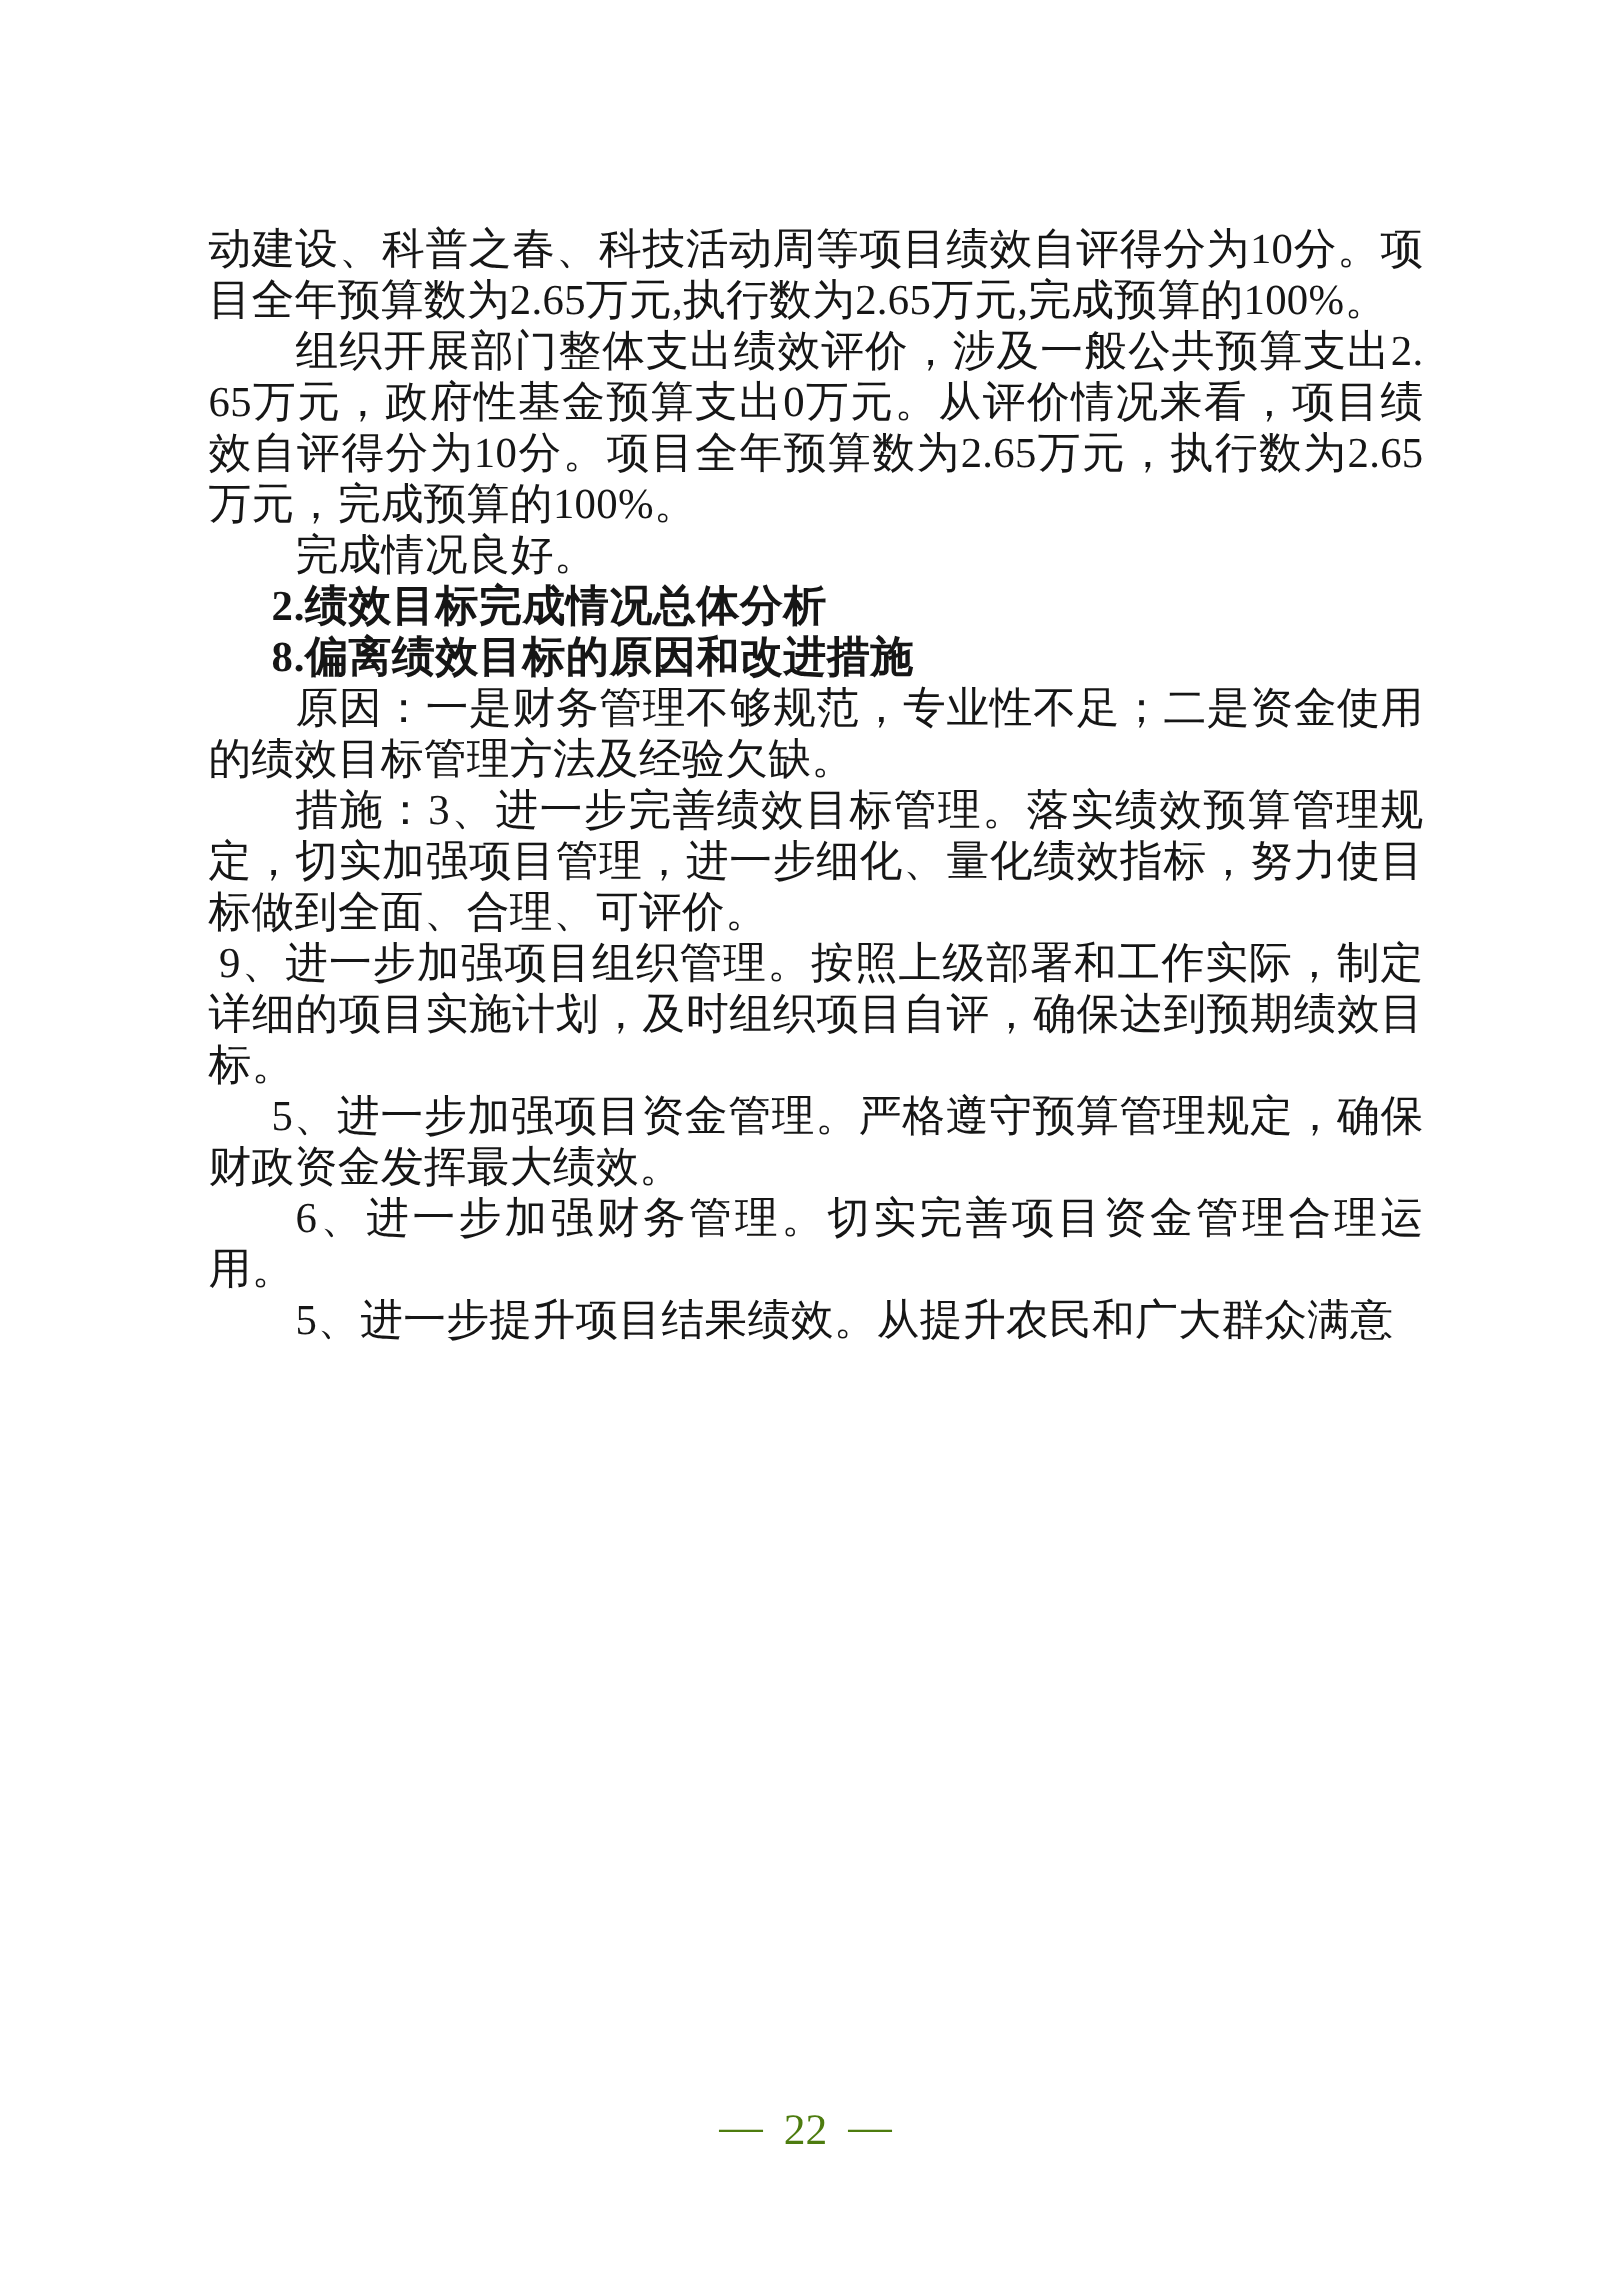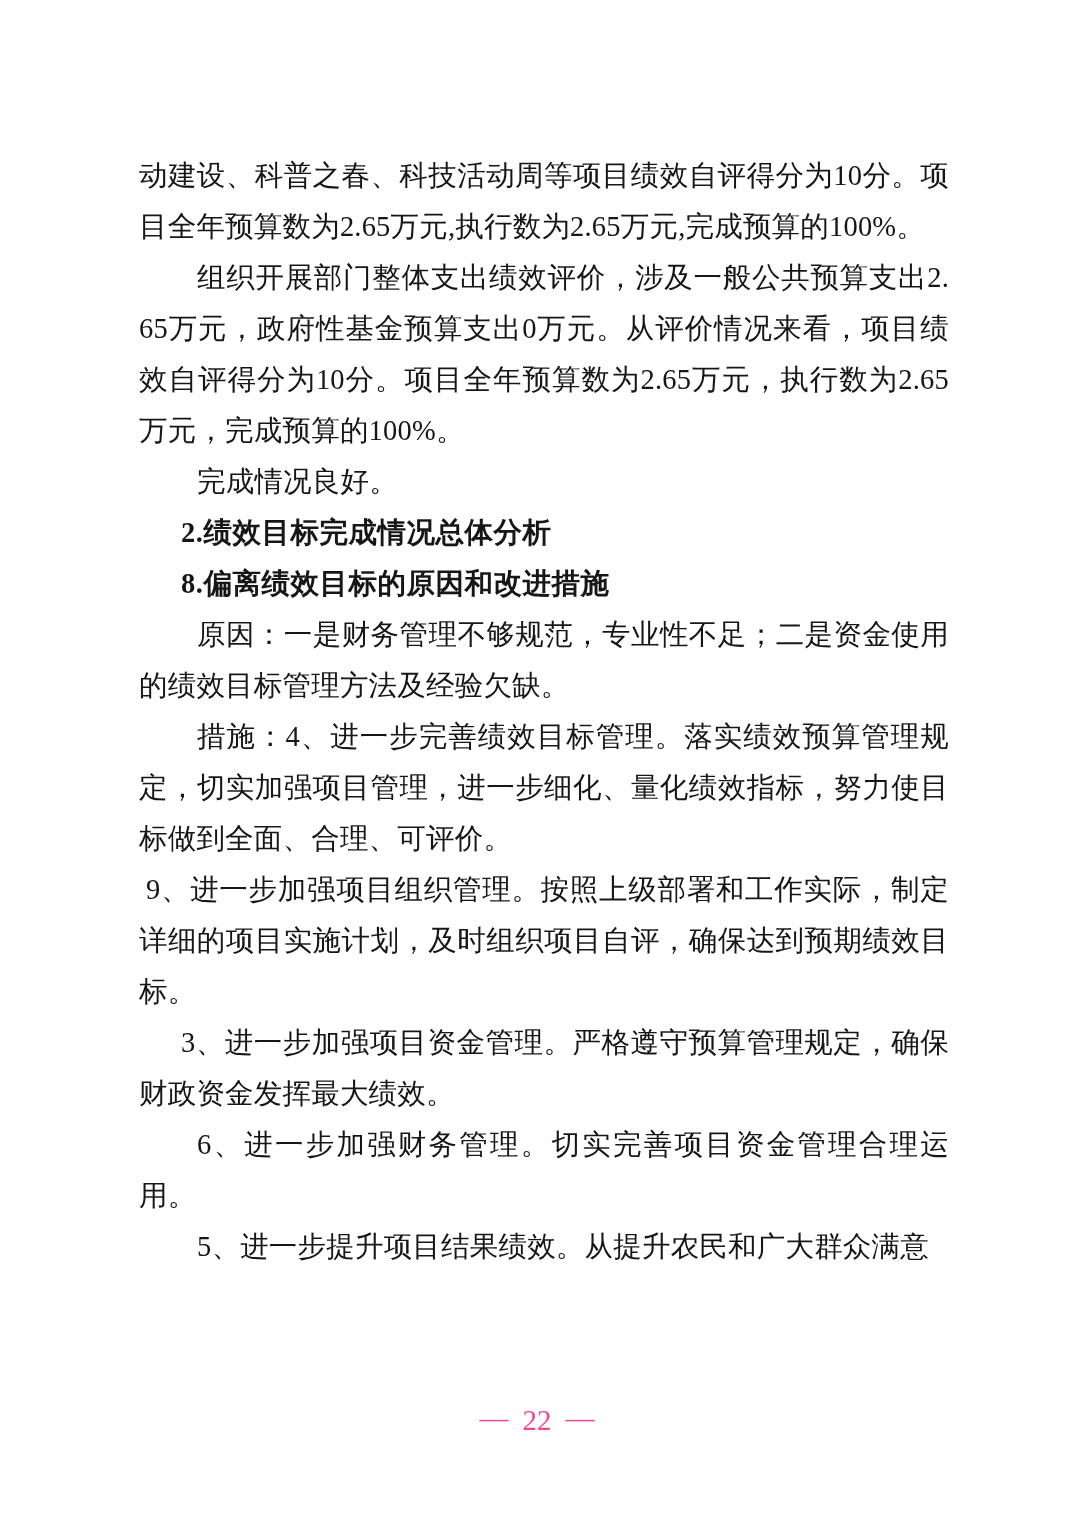--- a/index.html
+++ b/index.html
@@ -15,21 +15,21 @@
   }
   .doc {
     position: absolute;
     left: 139px;
     top: 150px;
     width: 810px;
   }
   .doc p {
     margin: 0;
     font-size: 28.5px;
-    line-height: 51px;
+    line-height: 34px;
     text-align: justify;
     text-justify: inter-ideograph;
     word-break: break-all;
     letter-spacing: 0.2px;
     font-family: Liberation Serif, serif;
   }
   .doc p.heading {
     font-weight: bold;
     text-align: left;
     letter-spacing: 0.5px;
@@ -42,38 +42,38 @@
   .t08  { text-indent: 26px; }   
   .t02  { text-indent: 7px; }    
   .footer {
     position: absolute;
     top: 1402px;
     left: 0;
     width: 100%;
     text-align: center;
     font-size: 29px;
     line-height: 36px;
-    color: #ec4899;
+    color: #4d7c0f;
   }
   .footer .dash { margin: 0 14px; position: relative; top: -2px; }
 </style>
 </head>
 <body>
 
 <div class="page">
   <div class="doc">
     <p class="t0">动建设、科普之春、科技活动周等项目绩效自评得分为10分。项目全年预算数为2.65万元,执行数为2.65万元,完成预算的100%。</p>
     <p class="t2">组织开展部门整体支出绩效评价，涉及一般公共预算支出2.65万元，政府性基金预算支出0万元。从评价情况来看，项目绩效自评得分为10分。项目全年预算数为2.65万元，执行数为2.65万元，完成预算的100%。</p>
     <p class="t2">完成情况良好。</p>
     <p class="heading t14">2.绩效目标完成情况总体分析</p>
     <p class="heading t14">8.偏离绩效目标的原因和改进措施</p>
     <p class="t2">原因：一是财务管理不够规范，专业性不足；二是资金使用的绩效目标管理方法及经验欠缺。</p>
-    <p class="t2">措施：4、进一步完善绩效目标管理。落实绩效预算管理规定，切实加强项目管理，进一步细化、量化绩效指标，努力使目标做到全面、合理、可评价。</p>
+    <p class="t2">措施：3、进一步完善绩效目标管理。落实绩效预算管理规定，切实加强项目管理，进一步细化、量化绩效指标，努力使目标做到全面、合理、可评价。</p>
     <p class="t02">9、进一步加强项目组织管理。按照上级部署和工作实际，制定详细的项目实施计划，及时组织项目自评，确保达到预期绩效目标。</p>
-    <p class="t14">3、进一步加强项目资金管理。严格遵守预算管理规定，确保财政资金发挥最大绩效。</p>
+    <p class="t14">5、进一步加强项目资金管理。严格遵守预算管理规定，确保财政资金发挥最大绩效。</p>
     <p class="t2">6、进一步加强财务管理。切实完善项目资金管理合理运用。</p>
     <p class="t2">5、进一步提升项目结果绩效。从提升农民和广大群众满意</p>
   </div>
 
   <div class="footer">
     <span class="dash">—</span><span>22</span><span class="dash">—</span>
   </div>
 </div>
 
 </body></html>

